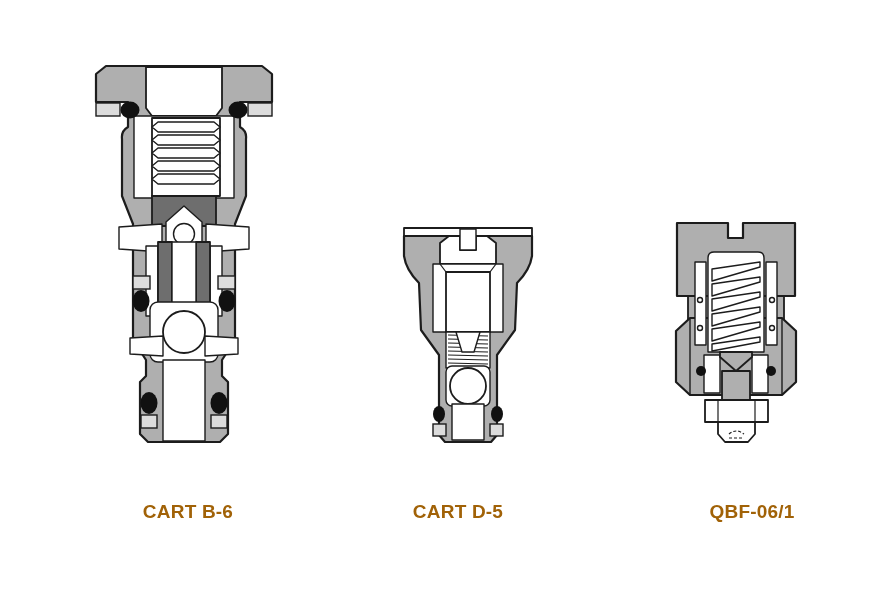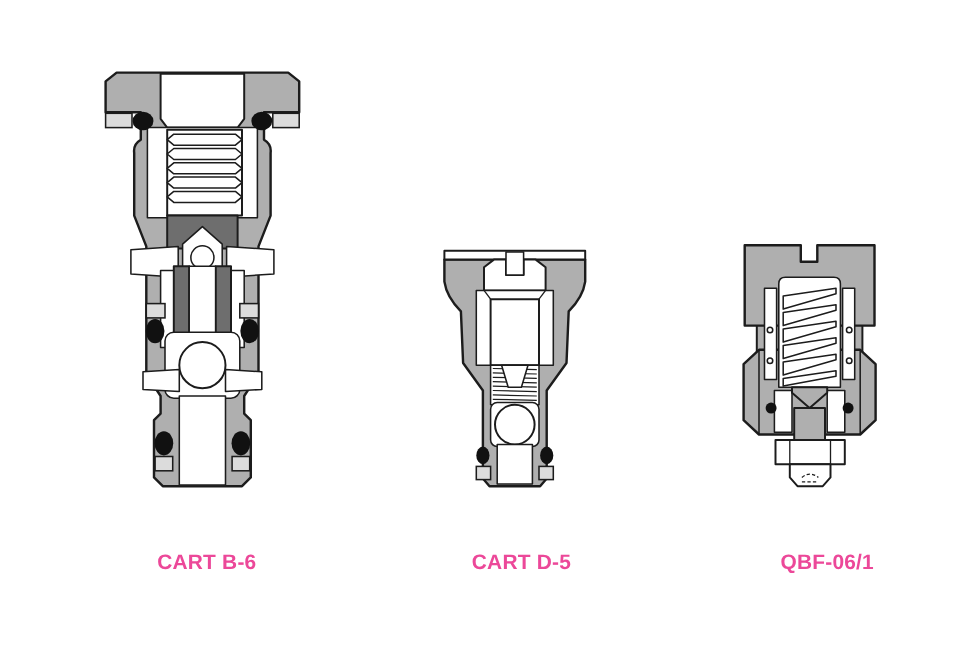--- a/index.html
+++ b/index.html
@@ -19,23 +19,23 @@
   .st-gray{fill:var(--body-gray);stroke:var(--outline-black);stroke-width:2.2;stroke-linejoin:round;}
   .st-gray-thin{fill:var(--body-gray);stroke:var(--outline-black);stroke-width:1.8;stroke-linejoin:round;}
   .st-dark{fill:var(--dark-gray);stroke:var(--outline-black);stroke-width:1.8;stroke-linejoin:round;}
   .st-white{fill:var(--white);stroke:var(--outline-black);stroke-width:1.8;stroke-linejoin:round;}
   .st-white-thin{fill:var(--white);stroke:var(--outline-black);stroke-width:1.4;stroke-linejoin:round;}
   .st-light{fill:var(--backup-ring-gray);stroke:var(--outline-black);stroke-width:1.4;}
   .st-black{fill:var(--oring-black);stroke:none;}
   .st-line{stroke:var(--outline-black);fill:none;}
   .label{
     position:absolute;top:501px;transform:translateX(-50%);
-    font-size:19px;font-weight:700;color:#ec4899;letter-spacing:0.2px;white-space:nowrap;
+    font-size:19px;font-weight:700;color:#a16207;letter-spacing:0.2px;white-space:nowrap;
   }
-  .lb1{left:188px;} .lb2{left:474px;text-align:right;} .lb3{left:728px;margin-left:24px;}
+  .lb1{left:188px;} .lb2{left:458px;text-align:right;} .lb3{left:728px;margin-left:24px;}
 </style>
 </head>
 <body>
 
 <div class="canvas">
 
 <svg width="875" height="596" viewBox="0 0 875 596">
 
   <g>
 

